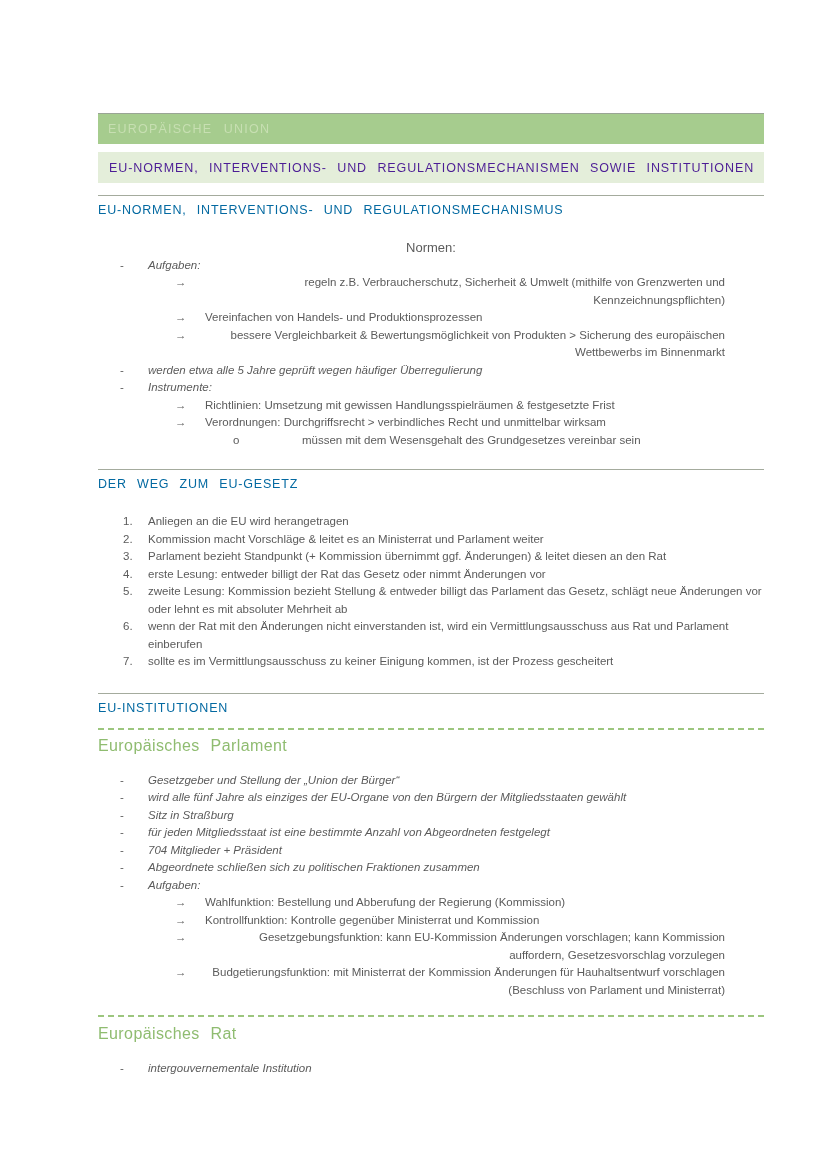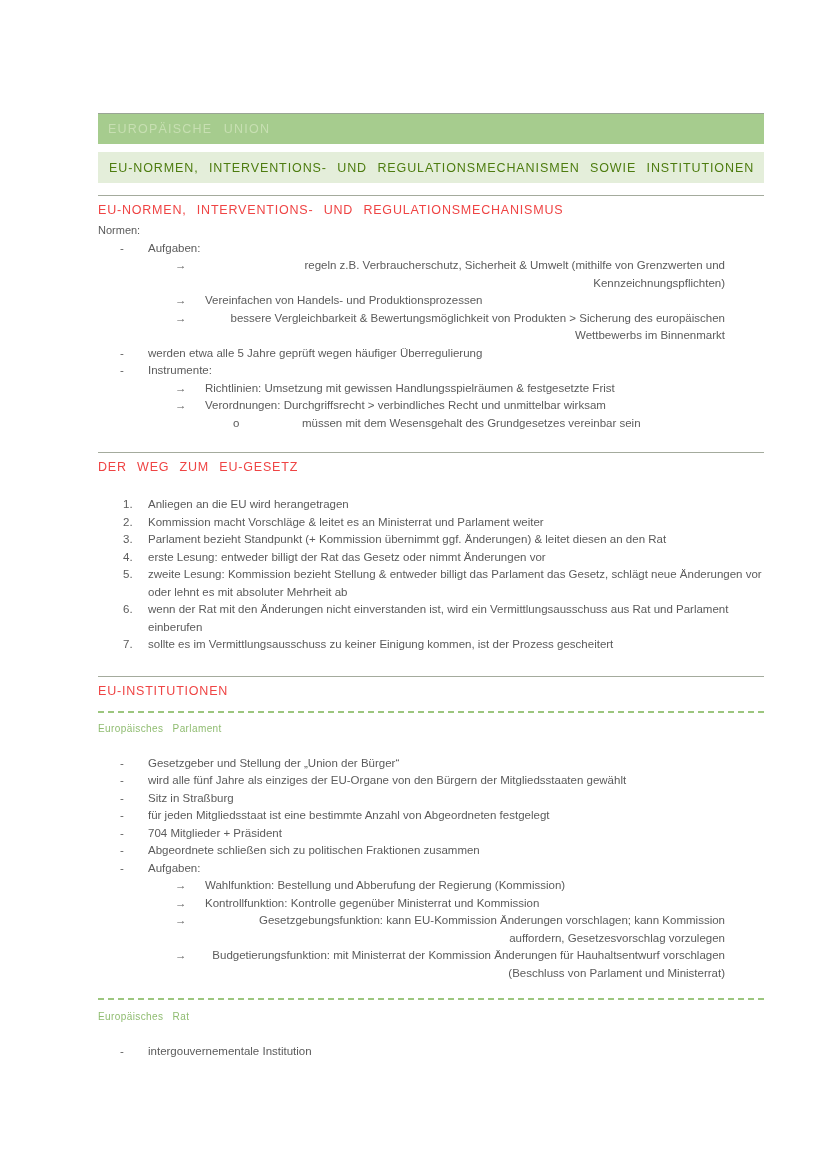--- a/index.html
+++ b/index.html
@@ -25,60 +25,60 @@
   .bar1 span {
     color: #c7dfb2; font-size: 12.5px; letter-spacing: 1.2px; word-spacing: 7px;
   }
   .bar2 {
     margin-top: 8px; height: 31px; box-sizing: border-box;
     background: #e4eeda;
     display: flex; align-items: center;
     padding-left: 11px;
   }
   .bar2 span {
-    color: #4d7c0f; font-size: 12.5px; letter-spacing: 0.9px; word-spacing: 6px;
+    color: #4c1d95; font-size: 12.5px; letter-spacing: 0.9px; word-spacing: 6px;
   }
 
   
   .sline { height: 1px; background: #a4ab9d; border: 0; }
   .s1 { margin-top: 12px; }
   .s2 { margin-top: 20px; }
   .s3 { margin-top: 22px; }
   .dashline { border: 0; border-top: 2px dashed #9cc67e; height: 0; }
   .d1 { margin-top: 12px; }
   .d2 { margin-top: 16px; }
 
   
   .h-green {
     margin-top: 6px;
-    color: #ef4444; font-size: 12.5px; line-height: 16px;
+    color: #0369a1; font-size: 12.5px; line-height: 16px;
     letter-spacing: 0.8px; word-spacing: 6px;
   }
   .h-sub {
-    color: #8fbc70; font-size: 10px; line-height: 16px;
+    color: #8fbc70; font-size: 16px; line-height: 16px;
     letter-spacing: 0.4px; word-spacing: 6px;
   }
   .h-sub1 { margin-top: 8px; }
   .h-sub2 { margin-top: 9px; }
 
   
-  .intro { margin-top: 4px; font-size: 11px; line-height: 17.5px; }
+  .intro { margin-top: 21px; font-size: 13px; line-height: 17.5px; text-align: center; }
   .list { margin-top: 0; }
   .steps { margin-top: 21px; }
   .blist { margin-top: 18px; }
   .li { display: flex; font-size: 11.5px; line-height: 17.5px; }
   .li .mk { flex: 0 0 auto; }
   .li .tx { flex: 0 1 auto; }
   .dash   { padding-left: 22px; }  .dash .mk   { width: 28px; }
   .arrow  { padding-left: 77px; }  .arrow .mk  { width: 30px; }
   .circle { padding-left: 135px; } .circle .mk { width: 29px; }
   .numli  { padding-left: 25px; }  .numli .mk  { width: 25px; }
   .arrow .tx  { max-width: 520px; text-align: right; }
   .numli .tx  { max-width: 615px; }
-  .dash .tx   { max-width: 615px; }
+  .dash .tx   { max-width: 615px; font-style: italic; }
   .circle .tx { max-width: 480px; margin-left: 40px; }
 </style>
 </head>
 <body>
 
 <div class="page">
   <div class="content">
 
     <div class="bar1">
       <span>EUROPÄISCHE UNION</span>

